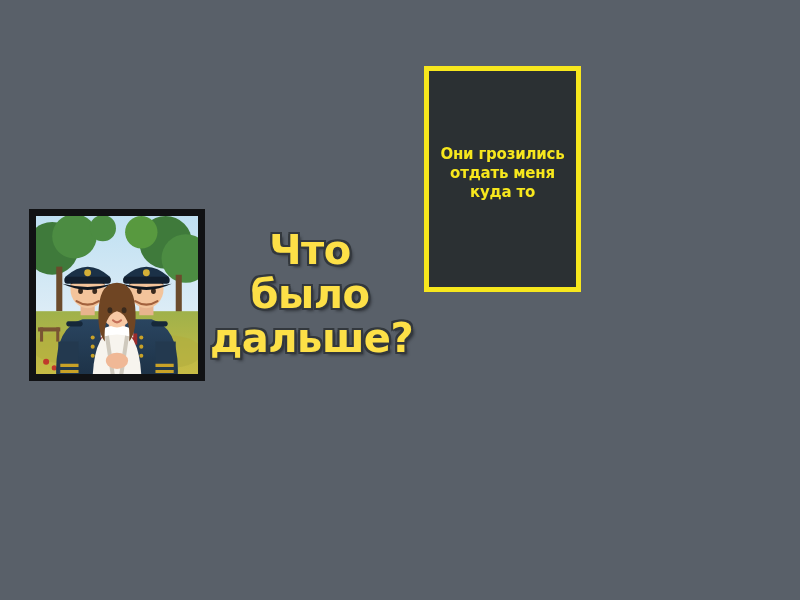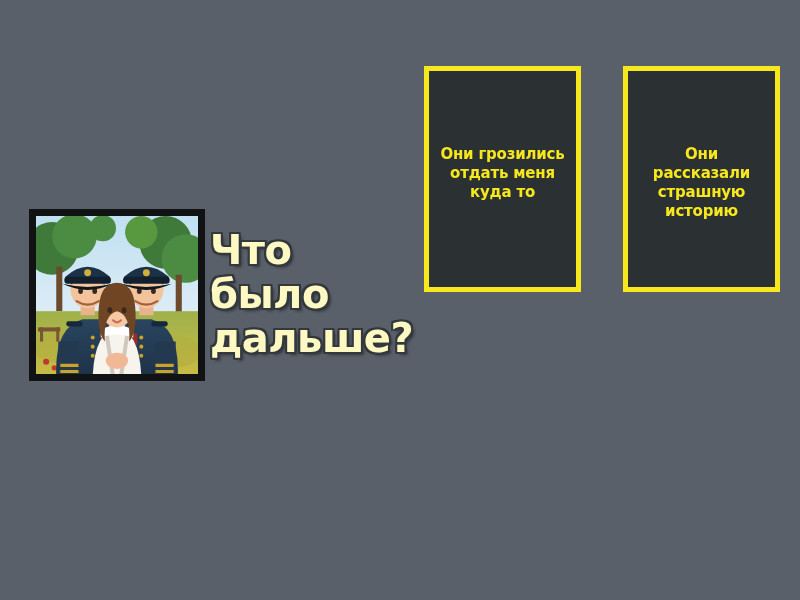--- a/index.html
+++ b/index.html
@@ -48,21 +48,22 @@
     width: 100%;
     height: 100%;
     display: block;
   }
 
   .question-text {
     position: absolute;
     left: 210px;
     top: 228px;
     width: 200px;
-    color: #fef9c3;
+    text-align: center;
+    color: #fde047;
     font-family: "DejaVu Sans", sans-serif;
     font-weight: bold;
     font-size: 40px;
     line-height: 44px;
     letter-spacing: -0.5px;
     text-shadow:
        2px 0 0 #33383d, -2px 0 0 #33383d,
        0 2px 0 #33383d, 0 -2px 0 #33383d,
        2px 2px 0 #33383d, -2px 2px 0 #33383d,
        2px -2px 0 #33383d, -2px -2px 0 #33383d,
@@ -220,19 +221,16 @@
 дальше?</div>
   </div>
 
   <div class="answers-grid">
 
     <div class="answer-card row-top">
       <span class="answer-text">Они грозились отдать меня куда то</span>
     </div>
 
 
-    <div class="answer-card row-bottom">
-      <span class="answer-text">Они рассказали страшную историю</span>
-    </div>
 
 
   </div>
 </div>
 
 </body></html>

